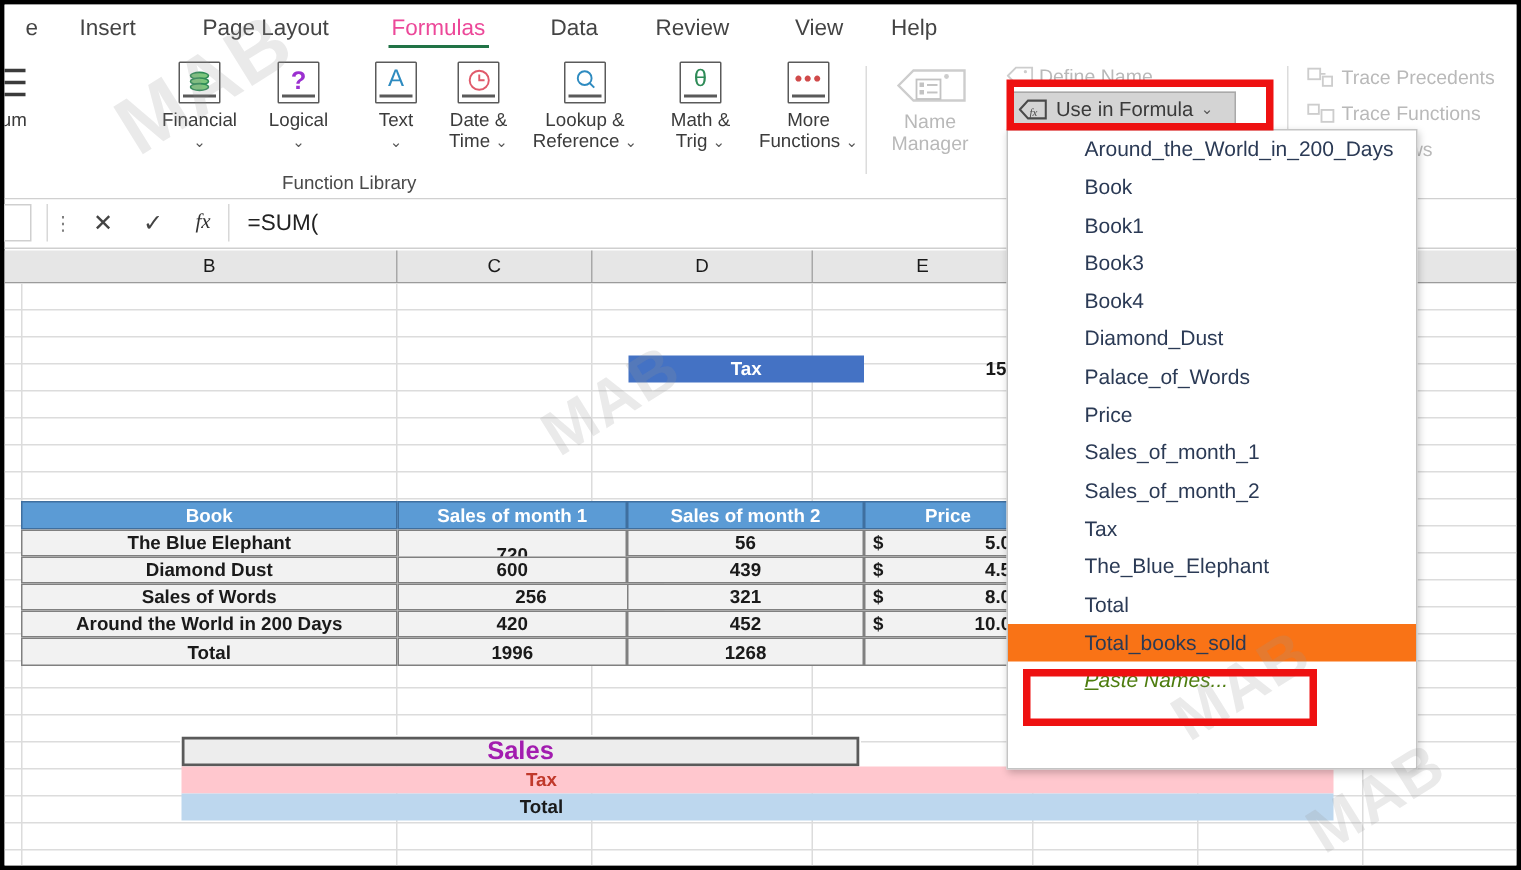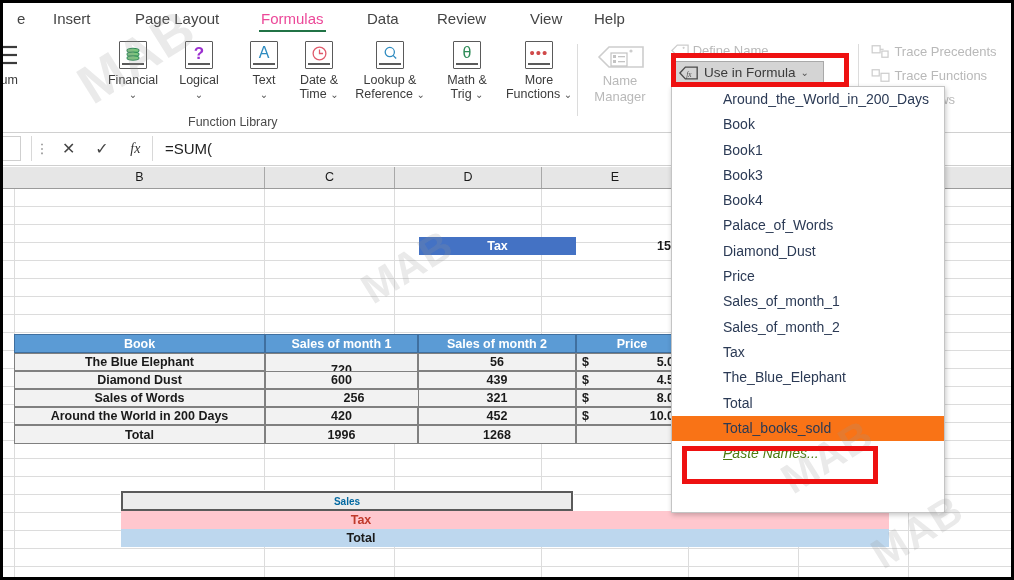--- a/index.html
+++ b/index.html
@@ -192,21 +192,21 @@
   .pricecell { position:absolute; border:1px solid #808080; background:#f2f2f2; }
   .pricecell .dollar { position:absolute; left:5px; top:0; bottom:0; display:flex; align-items:center; font-weight:bold; font-size:12.5px; color:#1a1a1a;}
   .pricecell .amt { position:absolute; right:6px; top:0; bottom:0; display:flex; align-items:center; font-weight:bold; font-size:12.5px; color:#1a1a1a;}
 
   .salesbar {
     position: absolute;
     background: #ededed;
     border: 2px solid #5a5a5a;
     outline: 1px solid #ffffff;
     display:flex; align-items:center; justify-content:center;
-    font-weight: bold; font-size: 10px; color:#0369a1;
+    font-weight: bold; font-size: 17px; color:#a21caf;
   }
   .pinkrow { position:absolute; background:#ffc7ce; }
   .bluerow { position:absolute; background:#bdd7ee; }
   .pinkrow .lbl { position:absolute; left:0; top:0; bottom:0; width:480px;
      display:flex; align-items:center; justify-content:center; font-weight:bold; font-size:12.5px; color:#c0392b; }
   .bluerow .lbl { position:absolute; left:0; top:0; bottom:0; width:480px;
      display:flex; align-items:center; justify-content:center; font-weight:bold; font-size:12.5px; color:#1a1a1a; }
 
   .selcell {
     position: absolute;
@@ -520,22 +520,22 @@
       <span class="lbl">Total</span>
     </div>
   </div>
 
   <div class="dropdown">
     <div class="ditem">Around_the_World_in_200_Days</div>
     <div class="ditem">Book</div>
     <div class="ditem">Book1</div>
     <div class="ditem">Book3</div>
     <div class="ditem">Book4</div>
+    <div class="ditem">Diamond_Dust</div>
     <div class="ditem">Palace_of_Words</div>
-    <div class="ditem">Diamond_Dust</div>
     <div class="ditem">Price</div>
     <div class="ditem">Sales_of_month_1</div>
     <div class="ditem">Sales_of_month_2</div>
     <div class="ditem">Tax</div>
     <div class="ditem">The_Blue_Elephant</div>
     <div class="ditem">Total</div>
     <div class="ditem sel">Total_books_sold</div>
     <div class="ditem paste"><u>P</u>aste Names...</div>
   </div>
 

